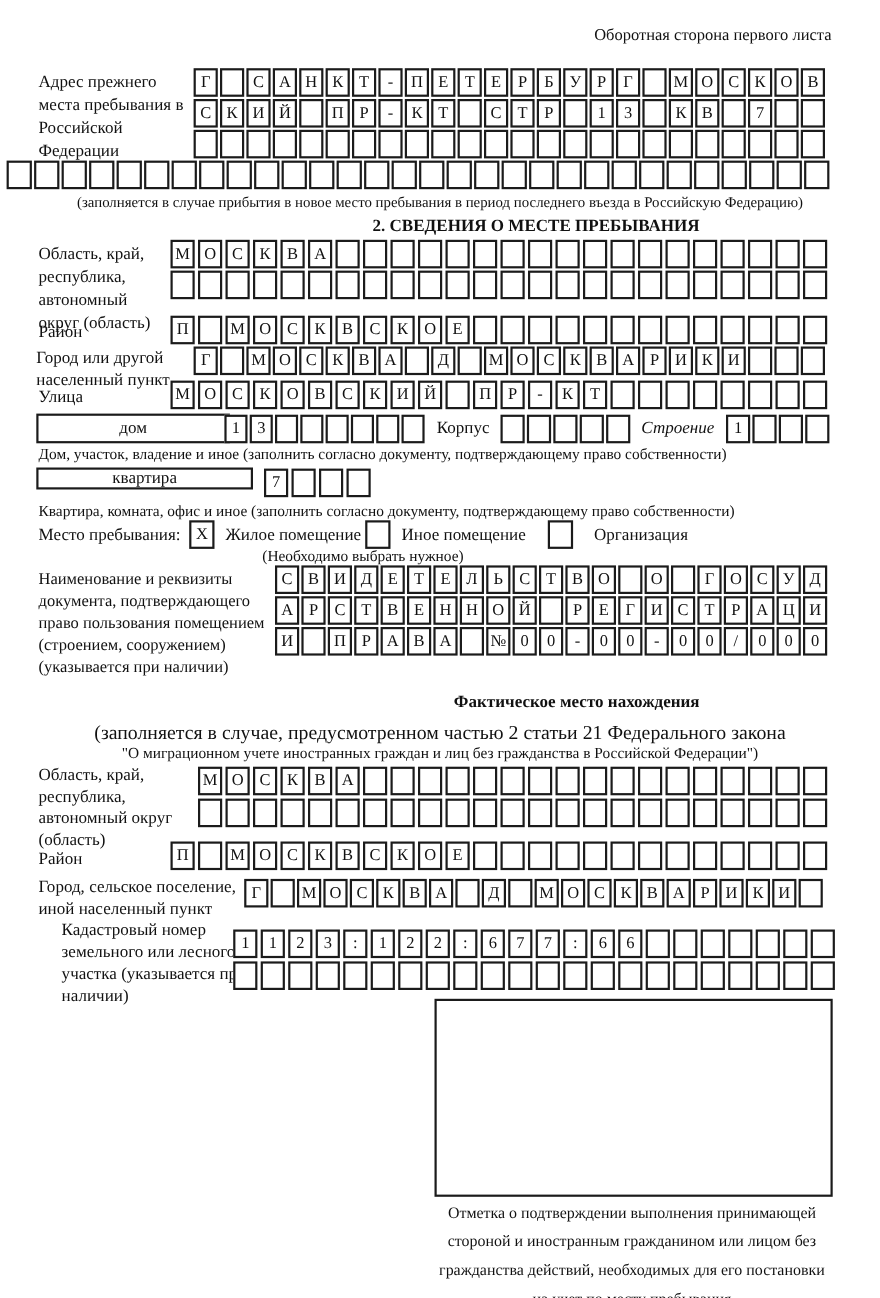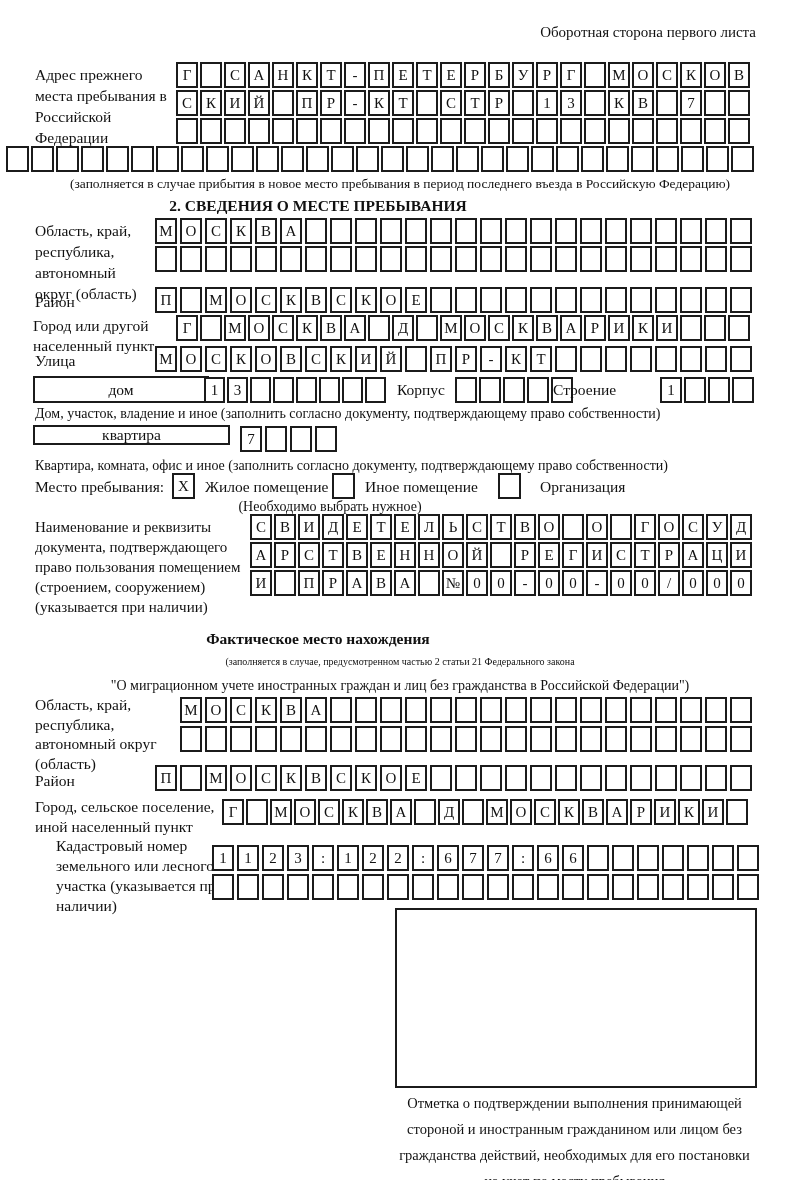--- a/index.html
+++ b/index.html
@@ -7,21 +7,21 @@
     position:relative;width:800px;height:1180px;background:#fff;
     font-family:"Liberation Serif","DejaVu Serif",serif;color:#111;
     overflow:hidden;
   }
   .hnote{position:absolute;top:24px;right:44px;font-size:15px;}
   .label{position:absolute;font-size:15.5px;line-height:21px;}
   .lh20{line-height:20px;}
   .lh19{line-height:19.5px;}
   .caption{position:absolute;font-size:13.5px;text-align:center;}
   .caption-left{position:absolute;font-size:14px;}
-  .sect-title{position:absolute;left:0;width:636px;text-align:center;font-weight:bold;font-size:15.5px;}
+  .sect-title{position:absolute;left:0;width:636px;text-align:right;font-weight:bold;font-size:15.5px;}
   .cellrow{position:absolute;display:flex;gap:2px;}
   .g3{gap:3px;}
   .cell{
     box-sizing:border-box;flex:none;width:22px;height:26px;
     border:2px solid #1b1b1b;background:#fff;
     display:flex;align-items:center;justify-content:center;
     font-size:15px;line-height:22px;
   }
   .w23 .cell{width:23px;}
   .w21 .cell{width:21px;}
@@ -304,21 +304,21 @@
       <span class="cell"></span>
     </div>
   <div class="label" style="left:397px;top:379px;">Корпус</div>
   <div class="cellrow" style="left:455px;top:377px;">
       <span class="cell"></span>
       <span class="cell"></span>
       <span class="cell"></span>
       <span class="cell"></span>
       <span class="cell"></span>
     </div>
-  <div class="label" style="left:553px;top:379px;">Строение</div>
+  <div class="label" style="left:583px;top:379px;font-style:italic;">Строение</div>
   <div class="cellrow" style="left:660px;top:377px;">
       <span class="cell">1</span>
       <span class="cell"></span>
       <span class="cell"></span>
       <span class="cell"></span>
     </div>
   <div class="caption-left" style="left:35px;top:406px;">Дом, участок, владение и иное (заполнить согласно документу, подтверждающему право собственности)</div>
 
   <div class="widebox" style="left:33px;top:425px;width:197px;height:20px;">квартира</div>
   <div class="cellrow g3" style="left:240px;top:426px;">
@@ -403,21 +403,21 @@
       <span class="cell">-</span>
       <span class="cell">0</span>
       <span class="cell">0</span>
       <span class="cell">/</span>
       <span class="cell">0</span>
       <span class="cell">0</span>
       <span class="cell">0</span>
     </div>
 
   <div class="sect-title" style="top:630px;">Фактическое место нахождения</div>
-  <div class="caption" style="left:0;top:656px;width:800px;font-size:10px;">(заполняется в случае, предусмотренном частью 2 статьи 21 Федерального закона</div>
+  <div class="caption" style="left:0;top:656px;width:800px;font-size:18px;">(заполняется в случае, предусмотренном частью 2 статьи 21 Федерального закона</div>
   <div class="caption" style="left:0;top:678px;width:800px;font-size:14px;">"О миграционном учете иностранных граждан и лиц без гражданства в Российской Федерации")</div>
 
   <div class="label lh19" style="left:35px;top:695px;width:135px;">Область, край, республика, автономный округ (область)</div>
   <div class="cellrow g3" style="left:180px;top:697px;">
       <span class="cell">М</span>
       <span class="cell">О</span>
       <span class="cell">С</span>
       <span class="cell">К</span>
       <span class="cell">В</span>
       <span class="cell">А</span>

